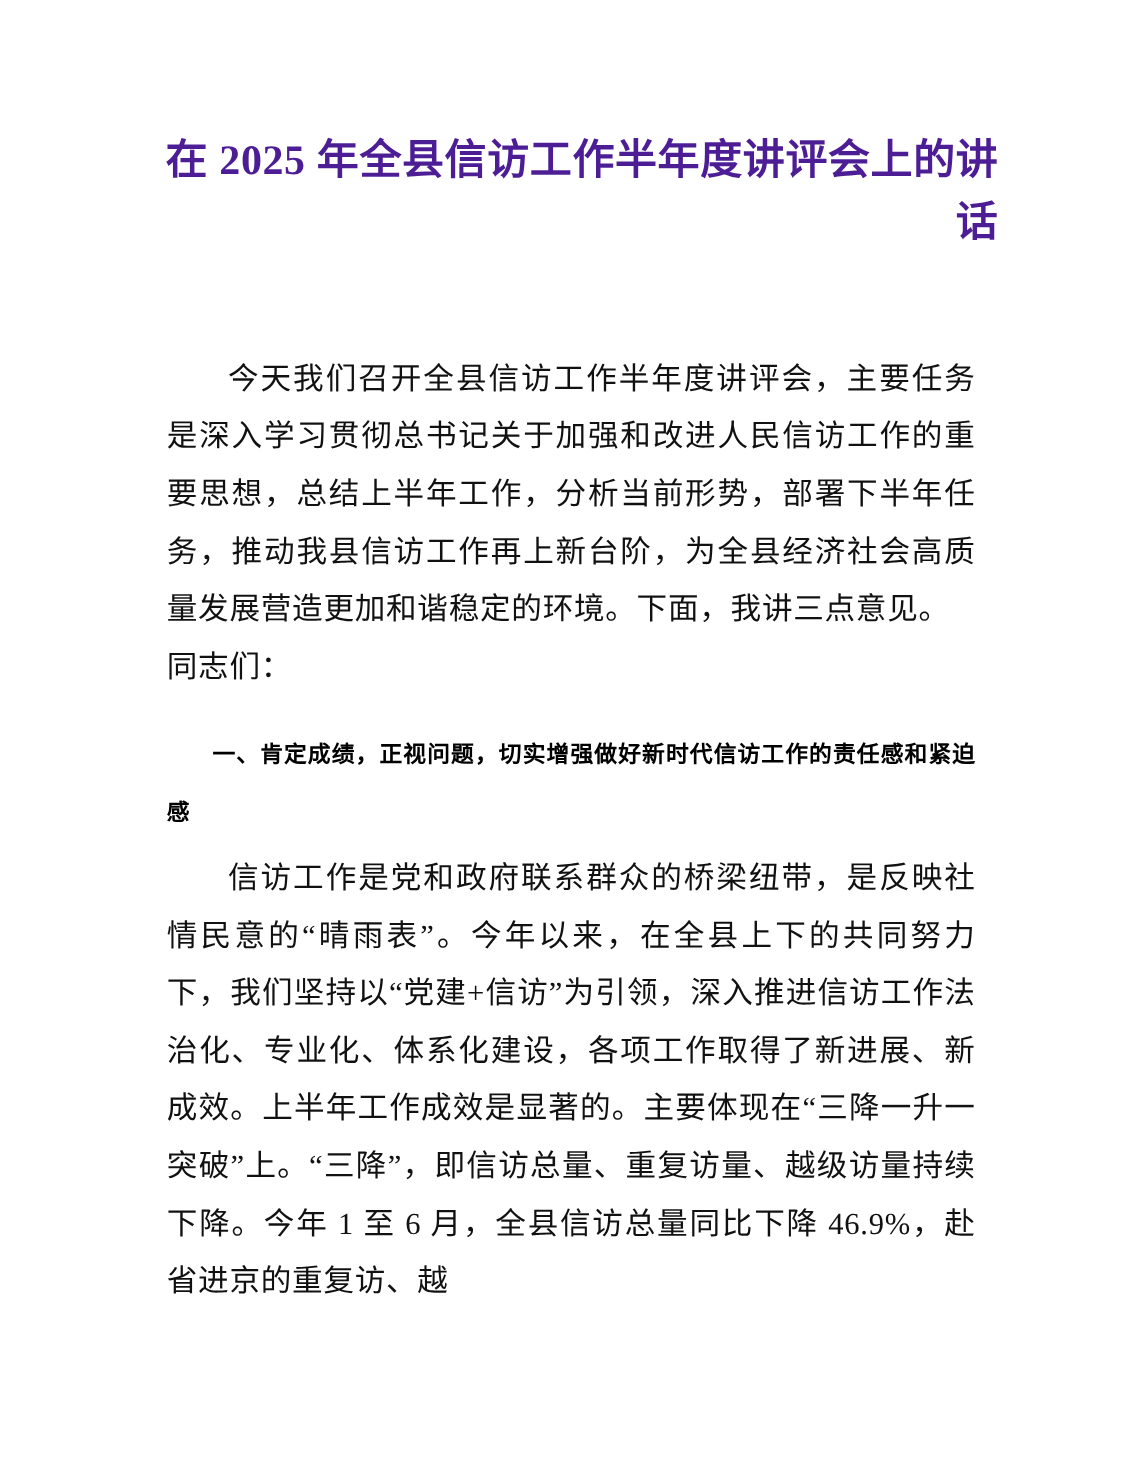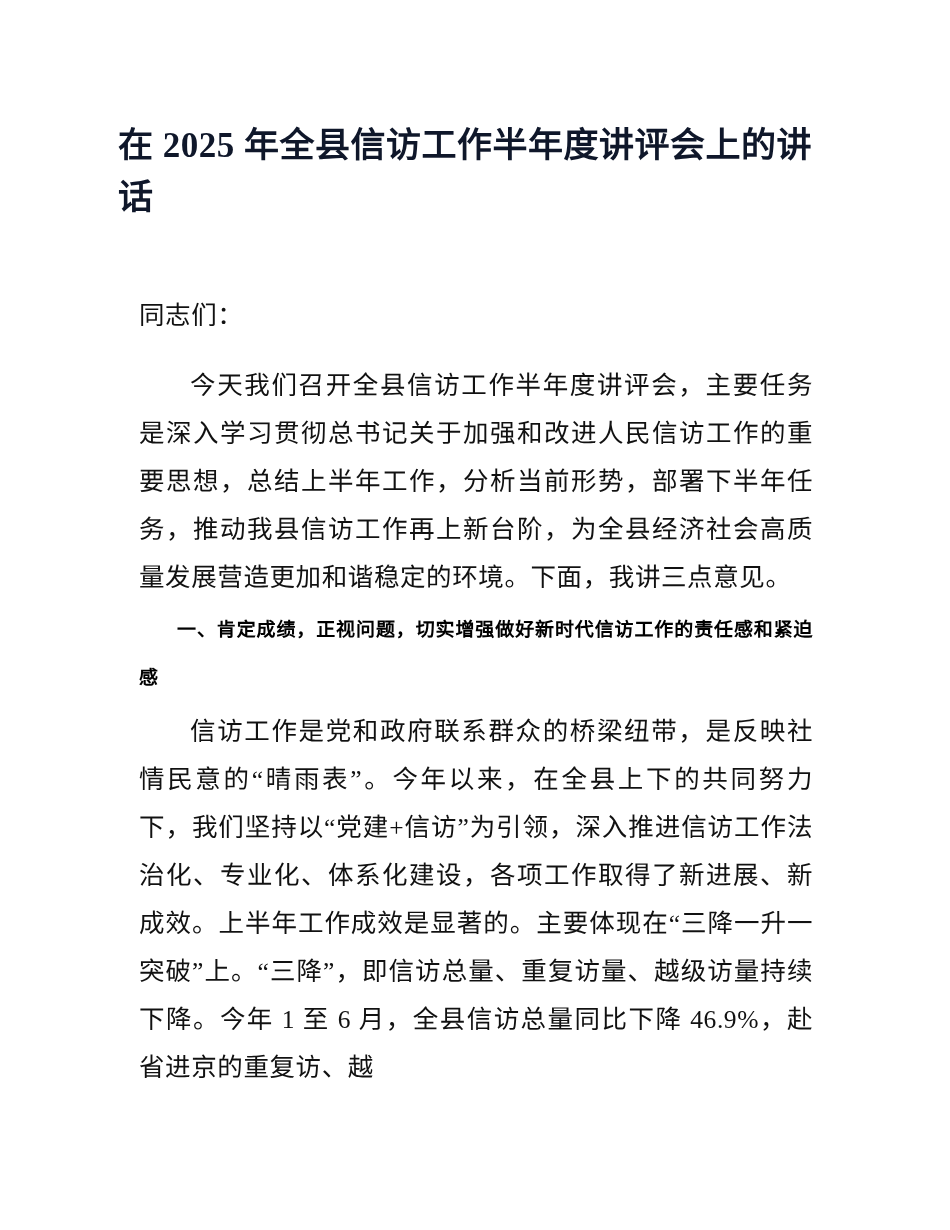--- a/index.html
+++ b/index.html
@@ -16,28 +16,28 @@
     background: #ffffff;
     overflow: hidden;
     box-sizing: border-box;
     -webkit-font-smoothing: antialiased;
   }
 
   
   .doc-title {
     position: absolute;
     left: 118px;
-    top: 120px;
+    top: 108px;
     width: 714px;
-    text-align: left;
+    text-align: right;
     font-family: "Liberation Serif", "DejaVu Serif", serif;
     font-size: 35px;
     font-weight: 700;
     line-height: 52px;
-    color: #0f172a;
+    color: #4c1d95;
     letter-spacing: 0.5px;
   }
 
   
   .body-region {
     position: absolute;
     left: 139px;
     top: 292px;
     width: 674px;
   }
@@ -84,23 +84,23 @@
 
 <div class="page">
 
   <div class="doc-title">
     <div>在 2025 年全县信访工作半年度讲评会上的讲</div>
     <div>话</div>
   </div>
 
   <div class="body-region">
 
+    <p class="para indent">今天我们召开全县信访工作半年度讲评会，主要任务是深入学习贯彻总书记关于加强和改进人民信访工作的重要思想，总结上半年工作，分析当前形势，部署下半年任务，推动我县信访工作再上新台阶，为全县经济社会高质量发展营造更加和谐稳定的环境。下面，我讲三点意见。</p>
+
     <p class="para salutation">同志们：</p>
-
-    <p class="para indent">今天我们召开全县信访工作半年度讲评会，主要任务是深入学习贯彻总书记关于加强和改进人民信访工作的重要思想，总结上半年工作，分析当前形势，部署下半年任务，推动我县信访工作再上新台阶，为全县经济社会高质量发展营造更加和谐稳定的环境。下面，我讲三点意见。</p>
 
     <div class="gap-after-intro"></div>
 
     <p class="section-heading">一、肯定成绩，正视问题，切实增强做好新时代信访工作的责任感和紧迫感</p>
 
     <div class="gap-after-heading"></div>
 
     <p class="para indent">信访工作是党和政府联系群众的桥梁纽带，是反映社情民意的“晴雨表”。今年以来，在全县上下的共同努力下，我们坚持以“党建+信访”为引领，深入推进信访工作法治化、专业化、体系化建设，各项工作取得了新进展、新成效。上半年工作成效是显著的。主要体现在“三降一升一突破”上。“三降”，即信访总量、重复访量、越级访量持续下降。今年 1 至 6 月，全县信访总量同比下降 46.9%，赴省进京的重复访、越</p>
 
   </div>

